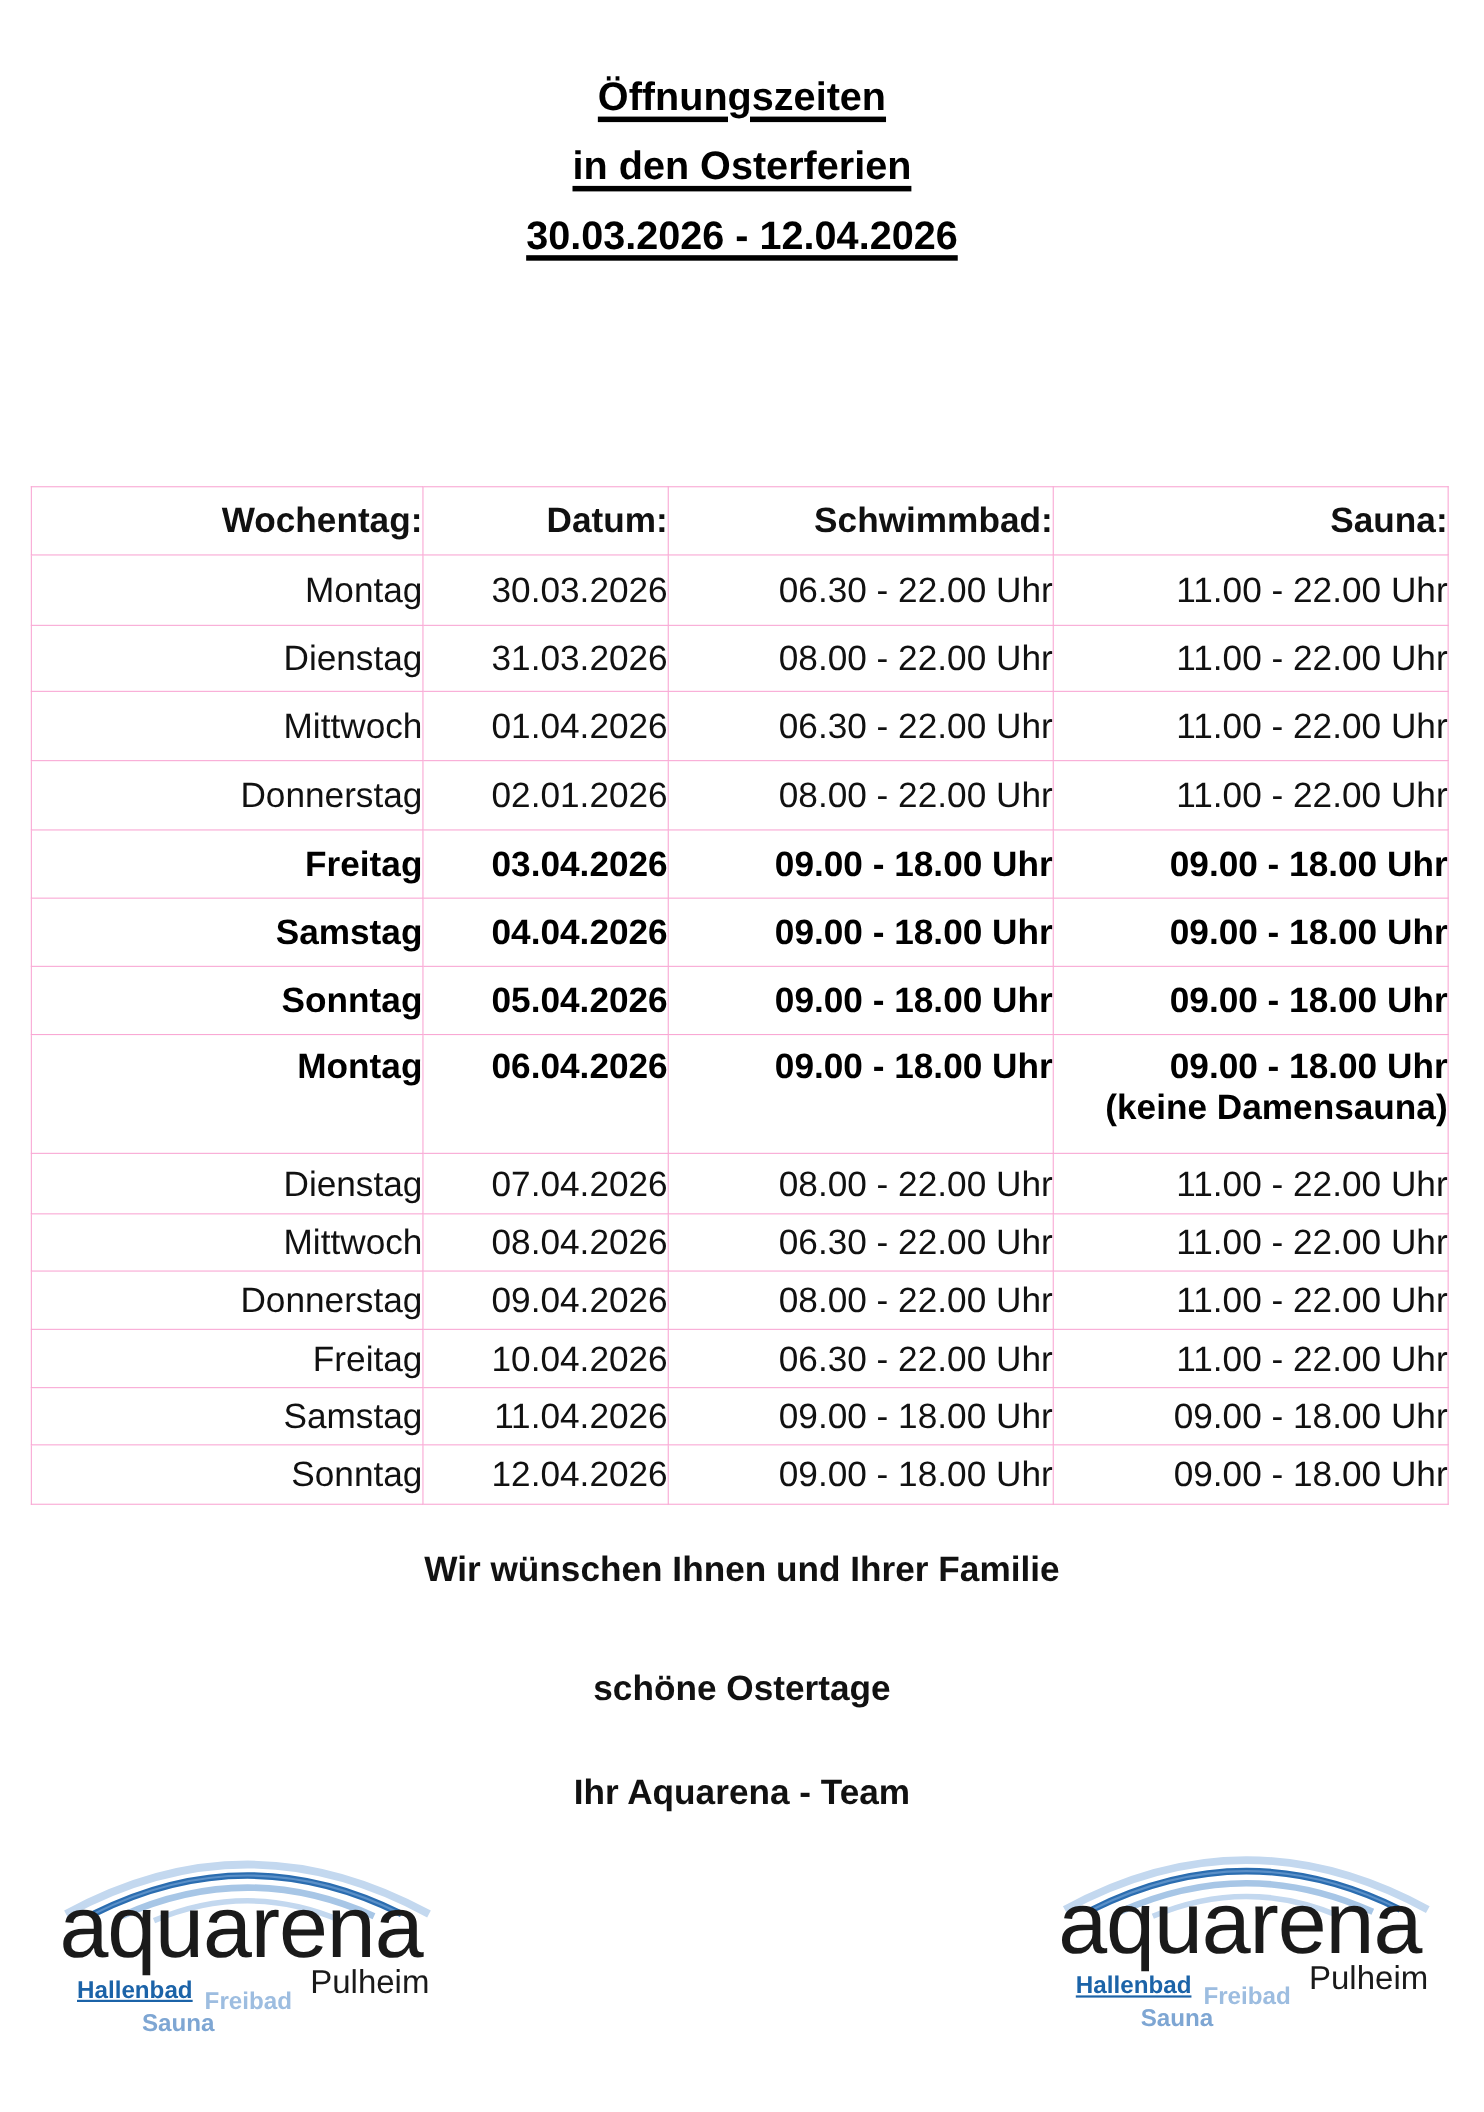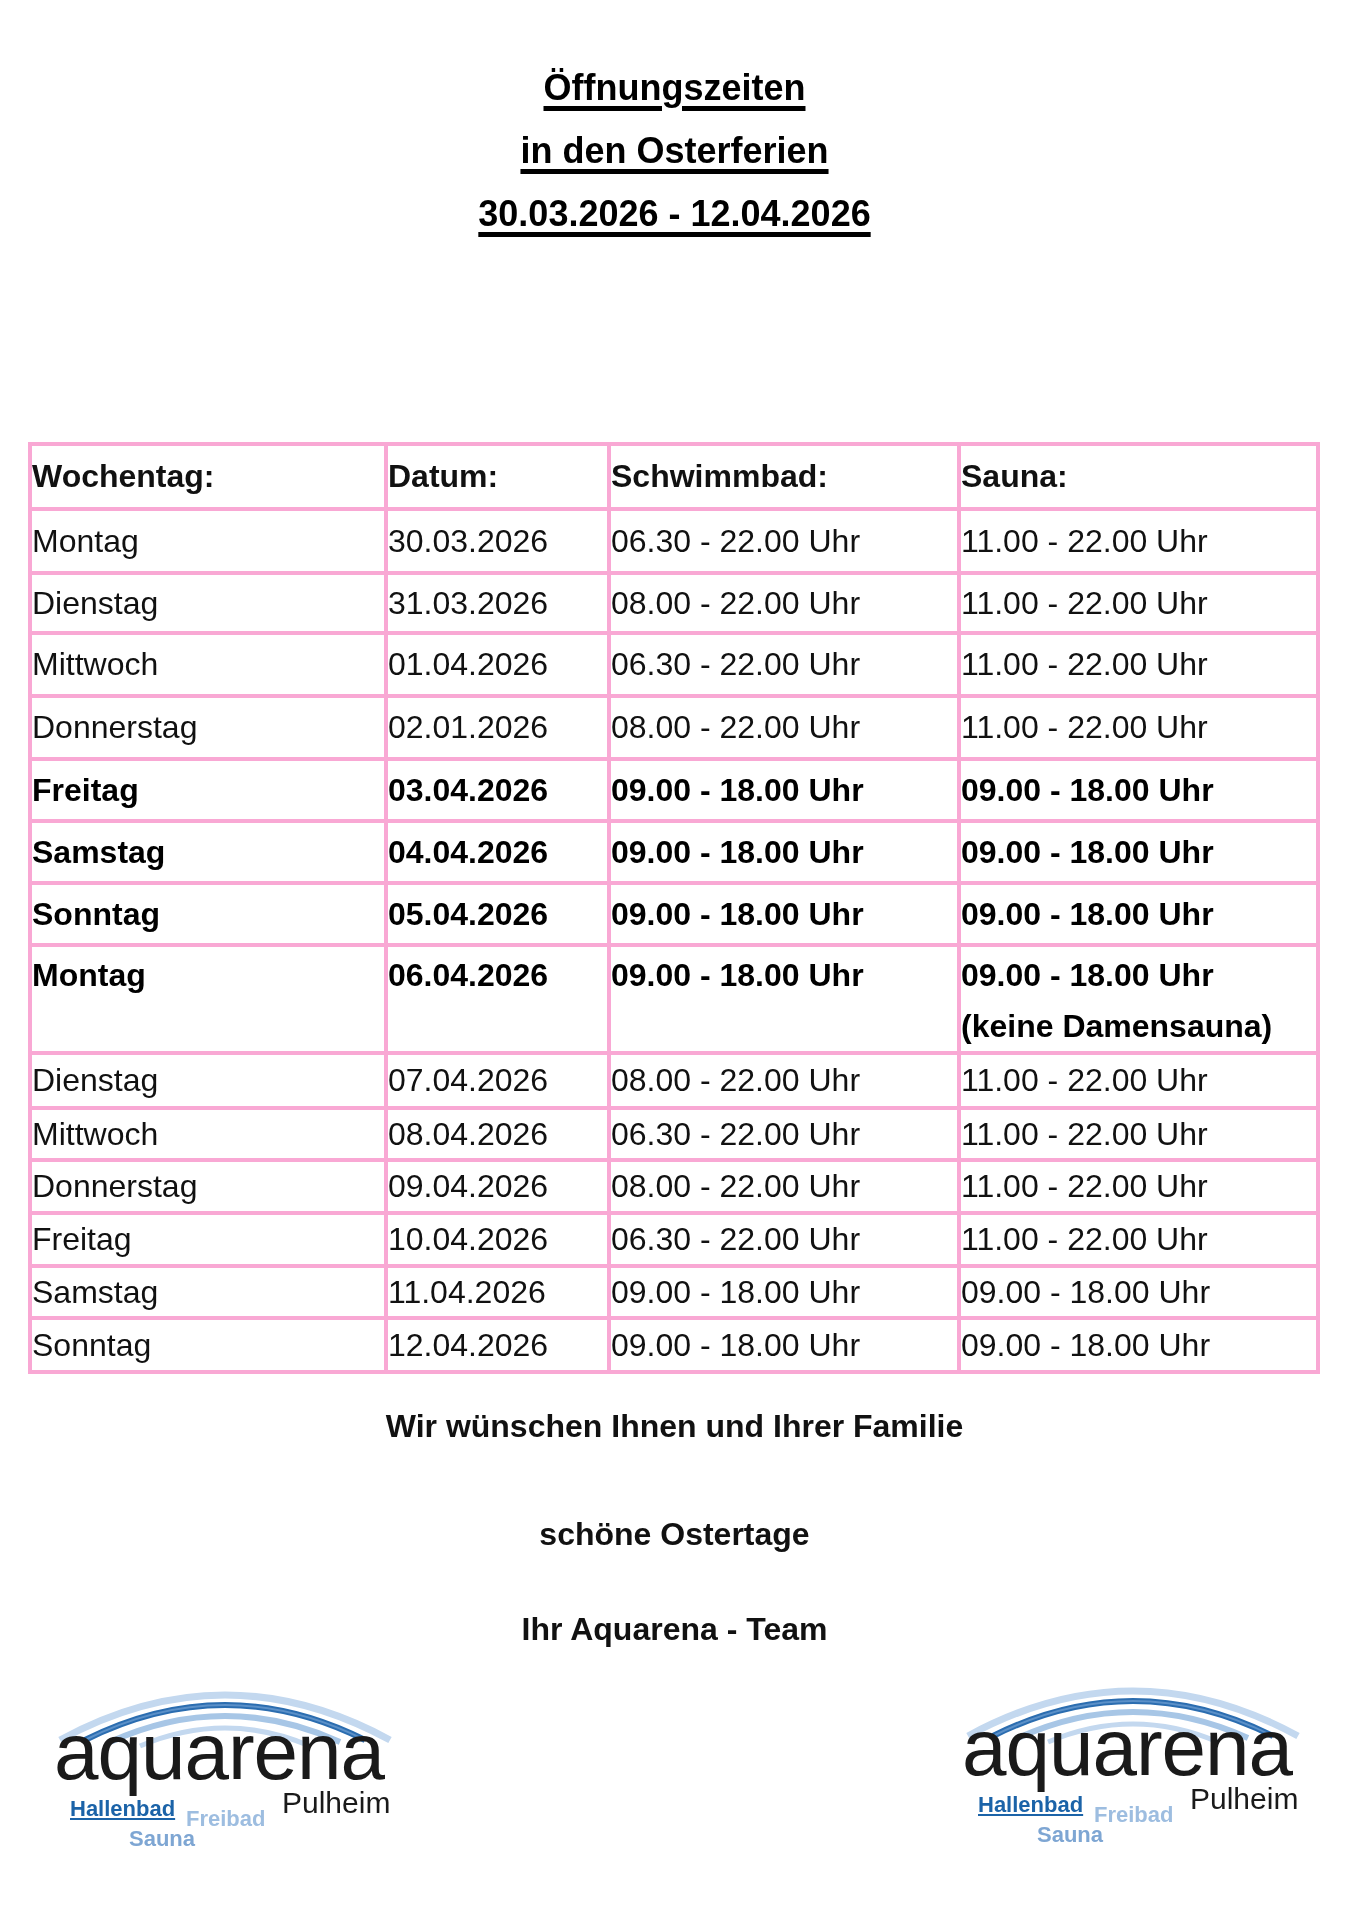--- a/index.html
+++ b/index.html
@@ -4,25 +4,25 @@
 <style>
   html, body { margin:0; padding:0; background:#ffffff; }
   body { width:1349px; height:1920px; position:relative; overflow:hidden;
          font-family:"Liberation Sans", sans-serif; color:#000; }
   .title { position:absolute; left:0; width:1349px; text-align:center; font-weight:bold;
            font-size:36px; line-height:63px; top:56px; }
   .title .line { display:block; }
   .title .line span { text-decoration:underline; text-decoration-thickness:5px; text-underline-offset:6px; }
   table.sched { position:absolute; left:28px; top:442px; width:1288px; border-collapse:collapse;
                 font-size:32px; table-layout:fixed; }
-  table.sched td, table.sched th { border:4px solid #f9a8d4; text-align:left; padding:0;
+  table.sched td, table.sched th { border:1px solid #f9a8d4; text-align:right; padding:0;
                 font-weight:normal; color:#111; vertical-align:middle; }
   table.sched th { font-weight:bold; height:61px; }
   table.sched tr.bold td { font-weight:bold; color:#000; }
-  .note { display:block; font-weight:bold; margin-top:14px; }
+  .note { display:block; font-weight:bold; margin-top:0; }
   .footer { position:absolute; left:0; width:1349px; text-align:center; font-weight:bold; font-size:32px; color:#111; }
   .logo { position:absolute; width:350px; height:190px; }
   .logo svg { position:absolute; left:0; top:0; }
   .logo .word { position:absolute; left:4px; top:52px; font-size:80px; letter-spacing:-1px; color:#1a1a1a; line-height:80px; }
   .logo .city { position:absolute; left:232px; top:126px; font-size:30px; color:#1a1a1a; }
   .logo .s1 { position:absolute; left:20px; top:136px; font-size:22px; font-weight:bold; color:#1b63a8;text-decoration:underline; }
   .logo .s2 { position:absolute; left:136px; top:146px; font-size:22px; font-weight:bold; color:#9dbde0; }
   .logo .s3 { position:absolute; left:79px; top:166px; font-size:22px; font-weight:bold; color:#7ea6d3; }
 </style>
 </head>

